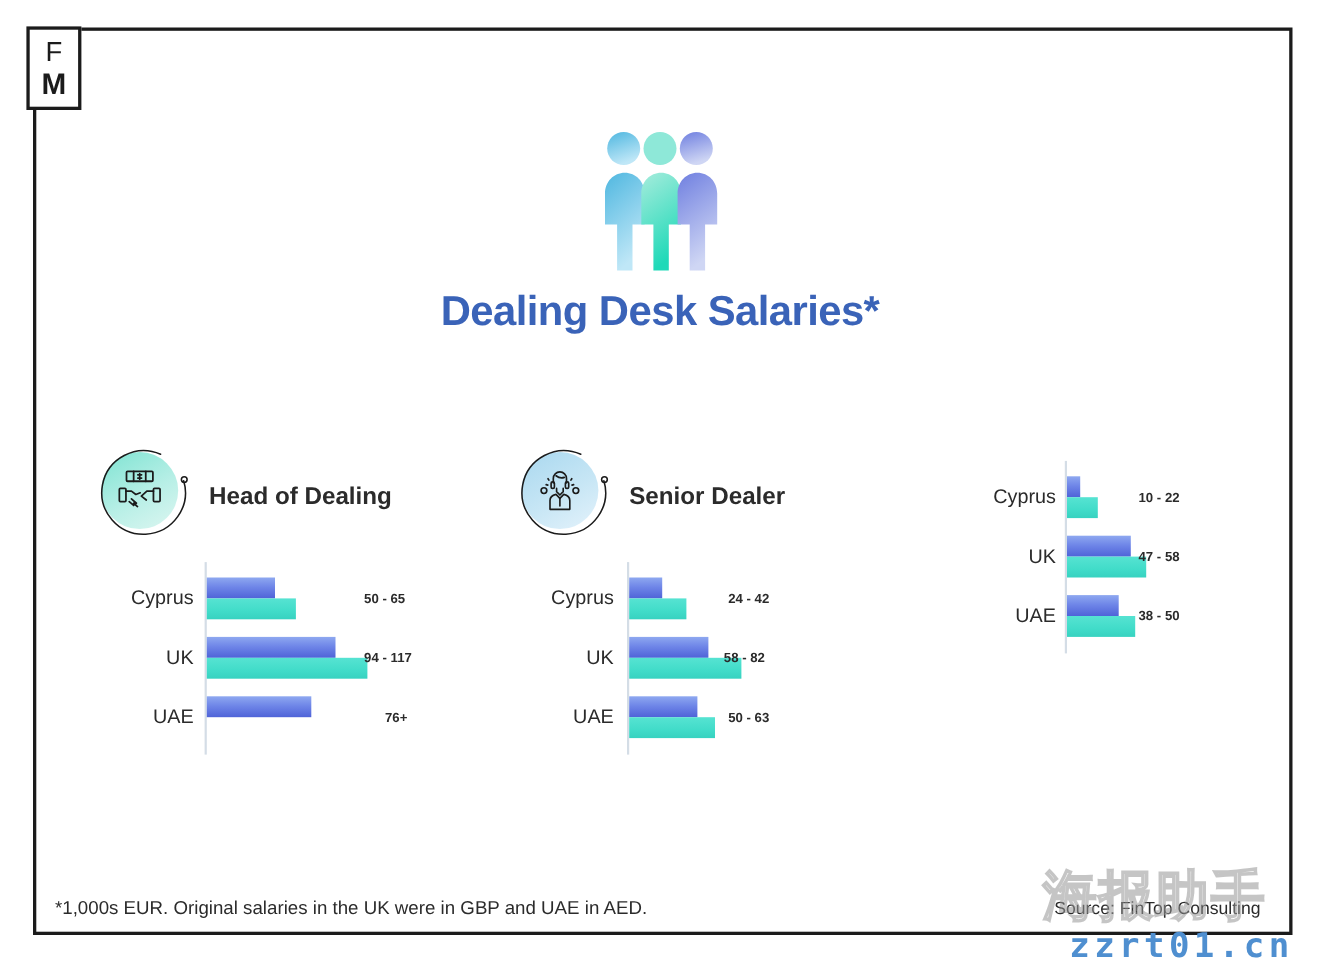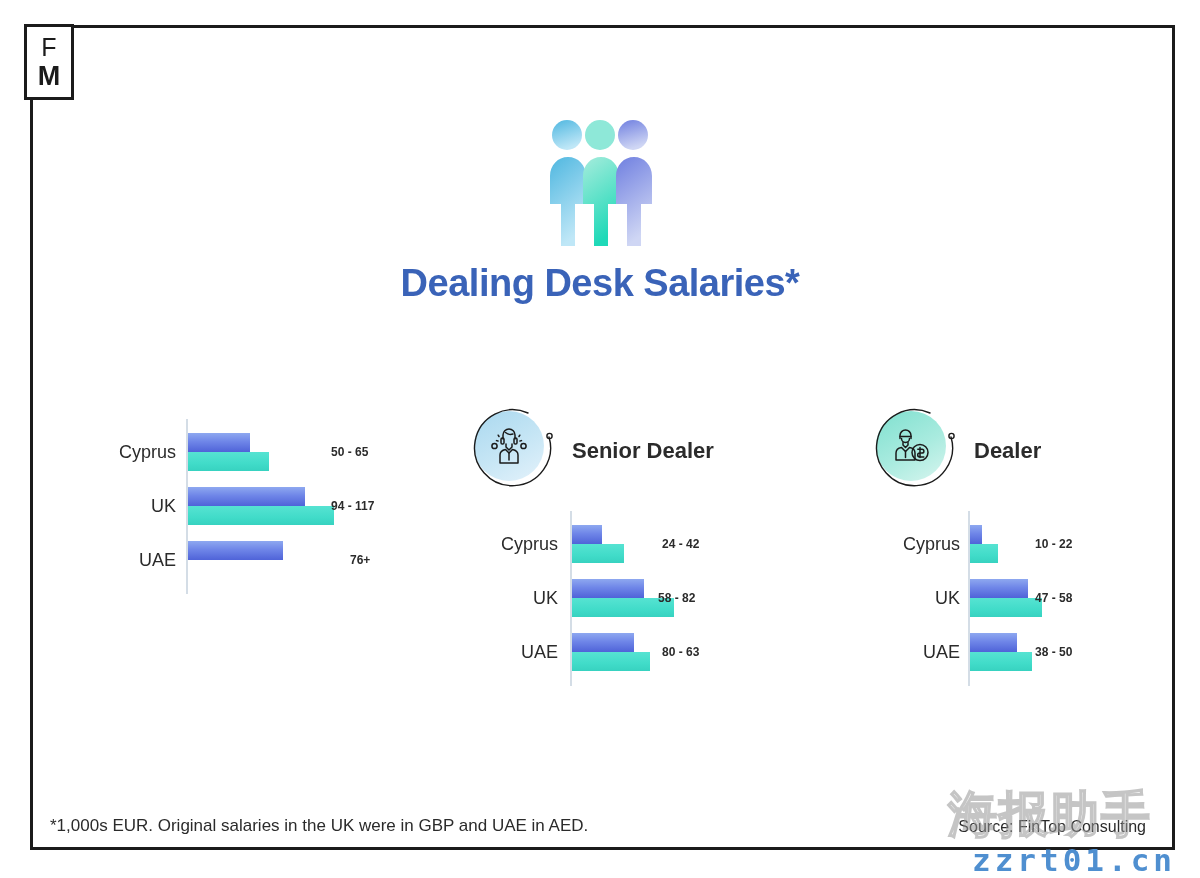--- a/index.html
+++ b/index.html
@@ -225,20 +225,43 @@
       <circle cx="97" cy="17" r="15" fill="url(#pgC)"></circle>
       <path d="M14 58c0-11 8-19 18-19h0c10 0 18 8 18 19v28h-11v42H25V86H14z" fill="url(#pgA)"></path>
       <path d="M47 58c0-11 8-19 18-19h0c10 0 18 8 18 19v28H72v42H58V86H47z" fill="url(#pgB)"></path>
       <path d="M80 58c0-11 8-19 18-19h0c10 0 18 8 18 19v28h-11v42H91V86H80z" fill="url(#pgC)"></path>
     </svg>
   </div>
 
   <div class="title">Dealing Desk Salaries*</div>
 
   <div class="panel panel-1">
+    <div class="panel-head">
+      <div class="role-badge">
+        <div class="badge-circle teal"></div>
+        <svg class="badge-ring" viewBox="0 0 88 88">
+          <path d="M58 6 A38 38 0 1 0 79 30" fill="none" stroke="#1b1b1b" stroke-width="1.4" stroke-linecap="round"></path>
+          <circle cx="79.5" cy="29" r="2.6" fill="none" stroke="#1b1b1b" stroke-width="1.4"></circle>
+        </svg>
+        <svg class="badge-glyph" viewBox="0 0 40 38">
+          <g fill="none" stroke="#1b1b1b" stroke-width="1.6" stroke-linejoin="round" stroke-linecap="round">
+            <rect x="8" y="1.5" width="24" height="9" rx="1"></rect>
+            <line x1="14.5" y1="1.5" x2="14.5" y2="10.5"></line>
+            <line x1="25.5" y1="1.5" x2="25.5" y2="10.5"></line>
+            <path d="M20 3.6v5M18.3 4.6h3.4M18.3 7.6h3.4"></path>
+            <rect x="1.5" y="17" width="6" height="12" rx="1"></rect>
+            <rect x="32.5" y="17" width="6" height="12" rx="1"></rect>
+            <path d="M7.5 19.5h5l4 3 4-1.5"></path>
+            <path d="M32.5 19.5h-6l-5 4.5 4.5 3.5"></path>
+            <path d="M12.5 26.5l4.5 4M10.5 29l4 3.5M14.5 30.5l3.5 3"></path>
+          </g>
+        </svg>
+      </div>
+      <div class="role-title">Head of Dealing</div>
+    </div>
 
     <div class="chart" style="width:320px;">
       <div class="axis-line" style="left:98px;"></div>
 
       <div class="row" style="top:10px;">
         <div class="cat-label" style="right:232px;">Cyprus</div>
         <div class="bars" style="left:100px;">
           <span class="bar bar-low" style="width:62px;"></span>
           <span class="bar bar-high" style="width:81px;"></span>
         </div>
@@ -310,48 +333,26 @@
         </div>
         <div class="range-label" style="left:188px;">58 - 82</div>
       </div>
 
       <div class="row" style="top:118px;">
         <div class="cat-label" style="right:212px;">UAE</div>
         <div class="bars" style="left:102px;">
           <span class="bar bar-low" style="width:62px;"></span>
           <span class="bar bar-high" style="width:78px;"></span>
         </div>
-        <div class="range-label" style="left:192px;">80 - 63</div>
+        <div class="range-label" style="left:192px;">50 - 63</div>
       </div>
     </div>
   </div>
 
   <div class="panel panel-3">
-    <div class="panel-head">
-      <div class="role-badge">
-        <div class="badge-circle mint"></div>
-        <svg class="badge-ring" viewBox="0 0 88 88">
-          <path d="M58 6 A38 38 0 1 0 79 30" fill="none" stroke="#1b1b1b" stroke-width="1.4" stroke-linecap="round"></path>
-          <circle cx="79.5" cy="29" r="2.6" fill="none" stroke="#1b1b1b" stroke-width="1.4"></circle>
-        </svg>
-        <svg class="badge-glyph" viewBox="0 0 40 38">
-          <g fill="none" stroke="#1b1b1b" stroke-width="1.5" stroke-linejoin="round" stroke-linecap="round">
-            <path d="M9 11.5V8.5a5.5 5.5 0 0 1 11 0v3"></path>
-            <path d="M9 9.5h11"></path>
-            <path d="M10.5 11.5a4 4 0 0 0 8 0"></path>
-            <path d="M12 15.5v2.5l2.5 2.5 2.5-2.5v-2.5"></path>
-            <path d="M5 33v-7c0-3 2.5-5 5.5-5.5l4 4 4-4c3 .5 5.5 2.5 5.5 5.5v7z"></path>
-            <path d="M14.5 24.5v6"></path>
-            <circle cx="29" cy="25.5" r="8"></circle>
-            <path d="M29 20.5v10M26.8 22.3h4.2a1.9 1.9 0 0 1 0 3.8h-2.4a1.9 1.9 0 0 0 0 3.8h4.2"></path>
-          </g>
-        </svg>
-      </div>
-      <div class="role-title">Dealer</div>
-    </div>
 
     <div class="chart" style="width:240px;">
       <div class="axis-line" style="left:96px;"></div>
 
       <div class="row" style="top:10px;">
         <div class="cat-label" style="right:152px;">Cyprus</div>
         <div class="bars" style="left:98px;">
           <span class="bar bar-low" style="width:12px;"></span>
           <span class="bar bar-high" style="width:28px;"></span>
         </div>

